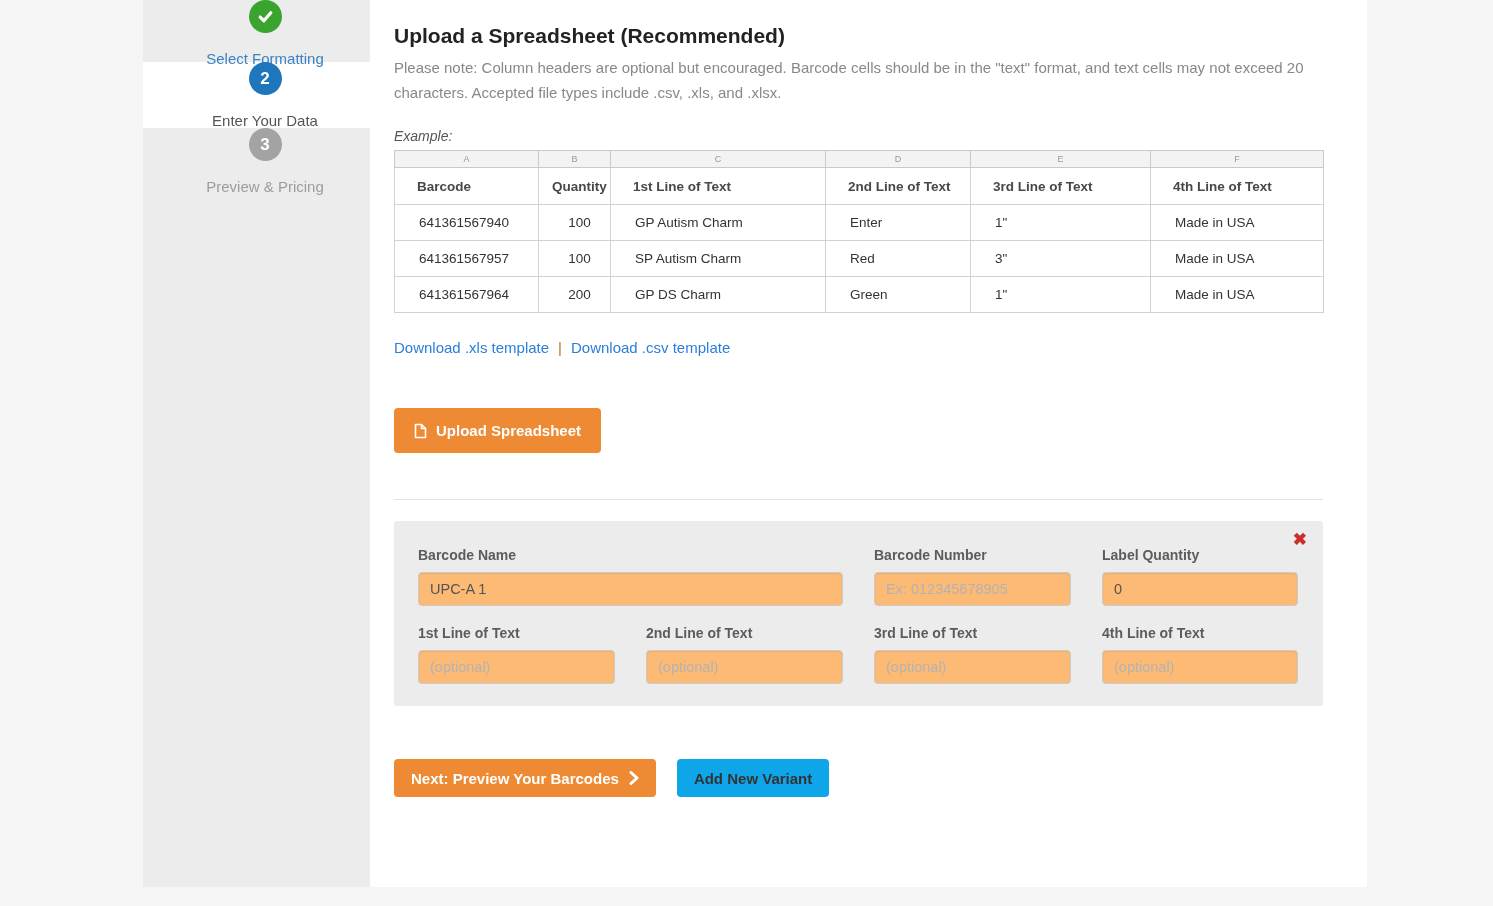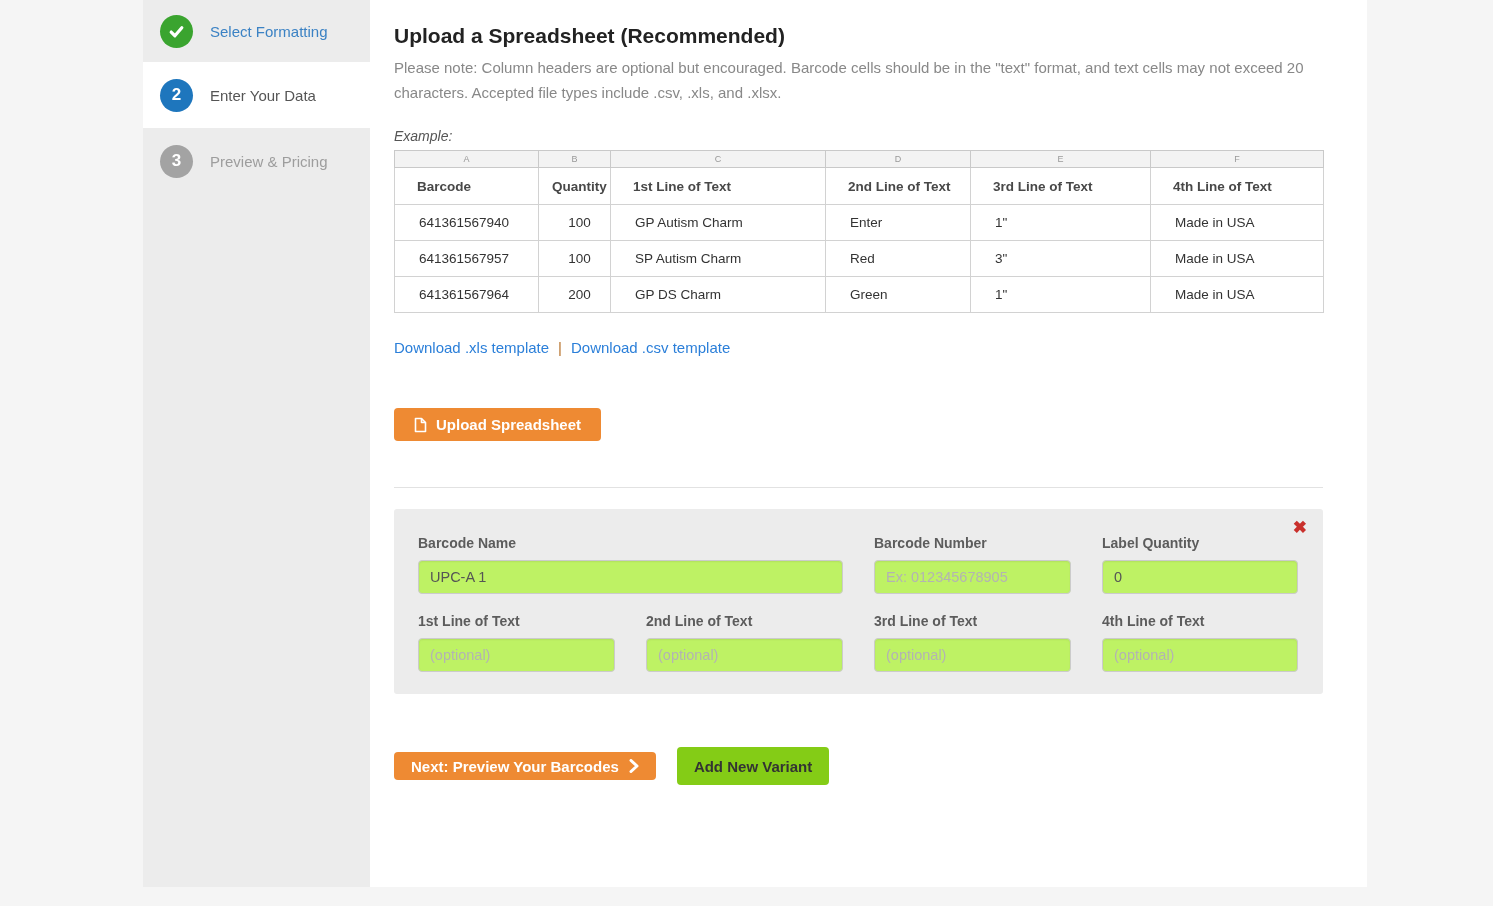--- a/index.html
+++ b/index.html
@@ -23,20 +23,21 @@
     flex: 0 0 auto;
   }
   .step {
     display: flex;
     align-items: center;
     padding-left: 17px;
     gap: 17px;
     height: 62px;
     background: #ececec;
     cursor: pointer;
+    flex-direction: column;
   }
   .step.active { background: #ffffff; height: 66px; }
   .step.upcoming { height: 66px; }
   .step-circle {
     width: 33px; height: 33px;
     border-radius: 50%;
     display: flex; align-items: center; justify-content: center;
     color: #fff; font-weight: bold; font-size: 17px;
     flex: 0 0 auto;
   }
@@ -126,23 +127,23 @@
     align-items: center;
     justify-content: center;
     border: none;
     border-radius: 4px;
     font-family: "Liberation Sans", sans-serif;
     font-weight: bold;
     font-size: 15px;
     cursor: pointer;
   }
   .btn-orange { background: #ee8a33; color: #ffffff; }
-  .btn-upload { margin-top: 52px; height: 33px; padding: 0 20px; gap: 9px; }
-  .btn-next { height: 28px; padding: 0 17px; gap: 10px; }
-  .btn-gray { background: #84cc16; color: #333333; height: 38px; padding: 0 17px; margin-left: 21px; }
+  .btn-upload { margin-top: 52px; height: 45px; padding: 0 20px; gap: 9px; }
+  .btn-next { height: 38px; padding: 0 17px; gap: 10px; }
+  .btn-gray { background: #0ea5e9; color: #333333; height: 38px; padding: 0 17px; margin-left: 21px; }
   .divider {
     margin-top: 46px;
     border: none;
     border-top: 1px solid #e2e2e2;
     width: 929px;
   }
   .manual-title {
     margin-top: 52px;
     font-size: 20px;
     font-weight: bold;
@@ -172,21 +173,21 @@
   }
   .field input {
     width: 100%;
     height: 34px;
     border: 1px solid #cbcbcb;
     border-radius: 4px;
     padding: 0 11px;
     font-family: "Liberation Sans", sans-serif;
     font-size: 14.5px;
     color: #555555;
-    background: #bef264;
+    background: #fdba74;
     box-shadow: inset 0 1px 2px rgba(0,0,0,0.07);
   }
   .field input::placeholder { color: #b3b3b3; }
   .span2 { grid-column: 1 / 3; }
   .remove-variant {
     position: absolute;
     top: 10px; right: 16px;
     color: #c9302c;
     font-size: 17px;
     font-weight: bold;

